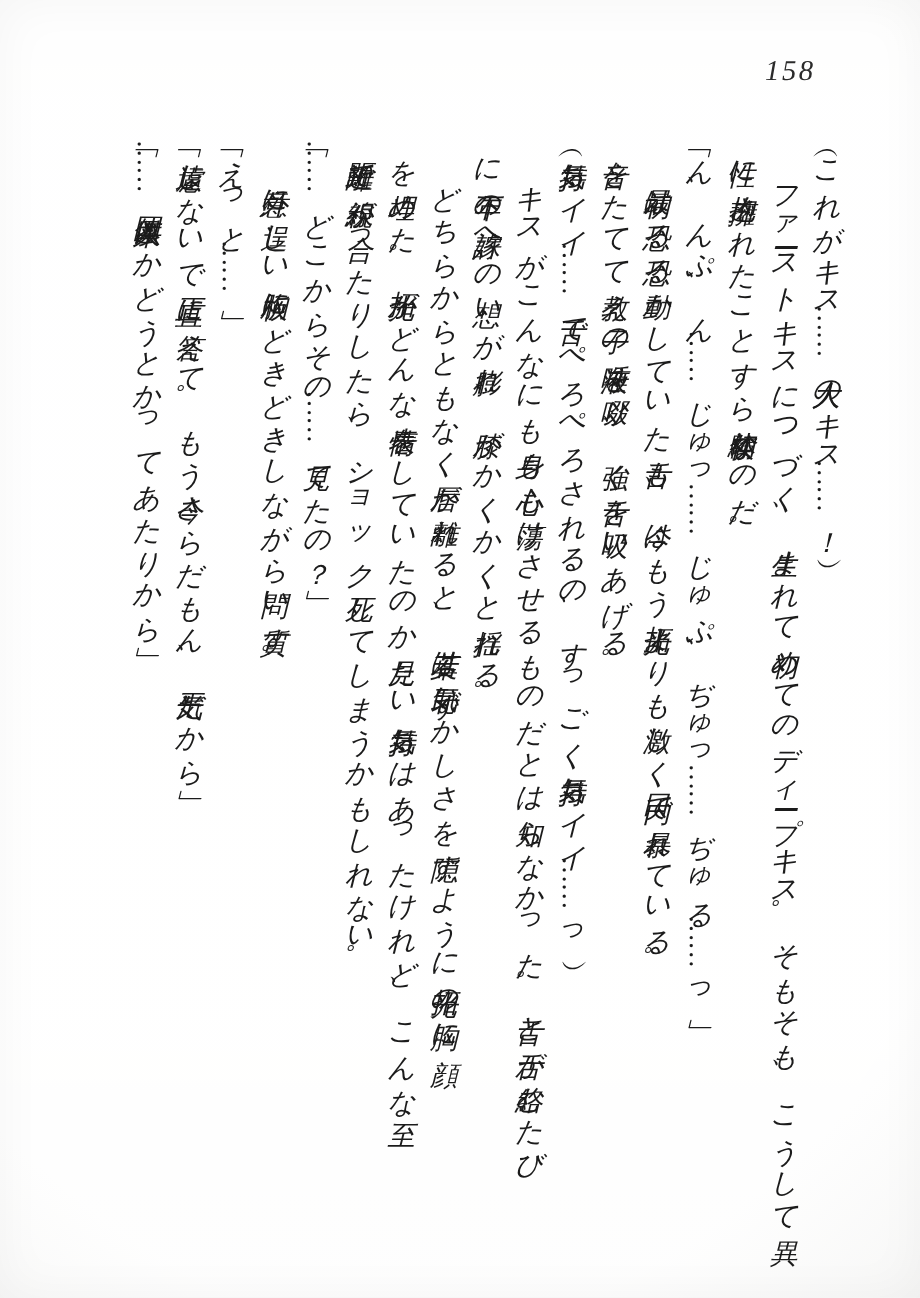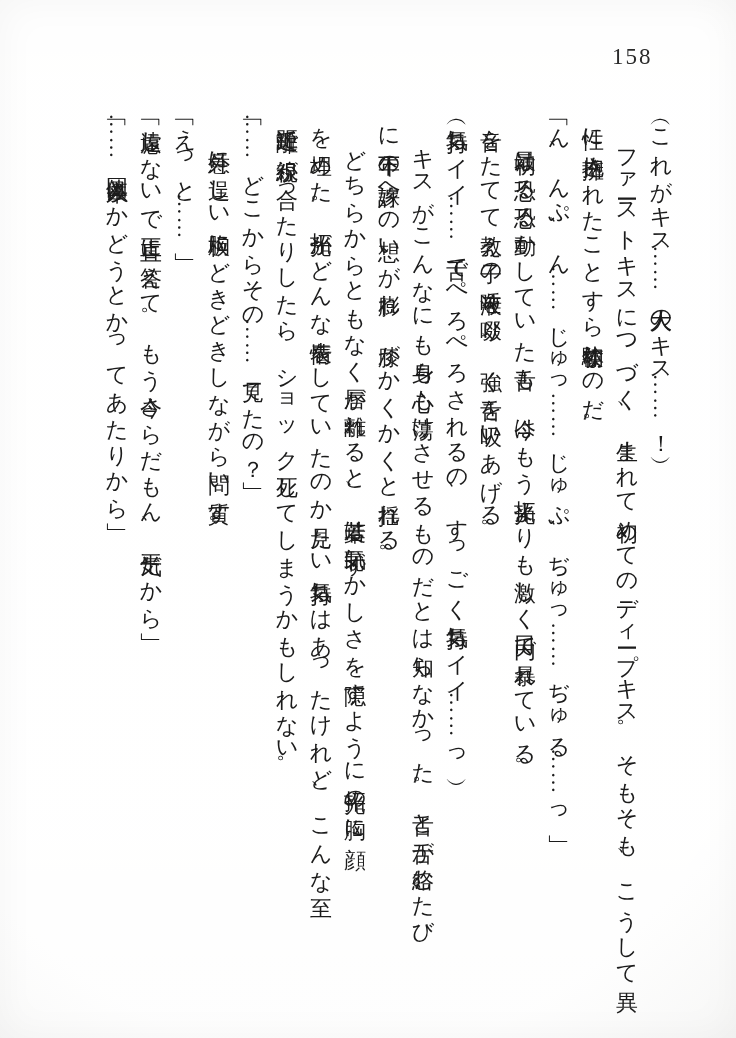--- a/index.html
+++ b/index.html
@@ -13,20 +13,21 @@
     font-family: "Liberation Serif", "DejaVu Serif", serif;
   }
   .book-page {
     position: relative;
     width: 736px;
     height: 1038px;
     background:
       radial-gradient(ellipse 120% 110% at 45% 42%, rgba(255,255,255,0.9) 55%, rgba(226,226,224,0.55) 100%),
       linear-gradient(180deg, #f6f6f4 0%, #fbfbfa 8%, #fcfcfb 78%, #f1f1ef 100%);
     box-shadow: inset 0 0 40px rgba(0,0,0,0.04);
+    font-style: italic;
   }
   .page-number {
     position: absolute;
     top: 44px;
     left: 612px;
     font-size: 23px;
     letter-spacing: 2px;
     color: #2b2b2b;
   }
   .text-block {

